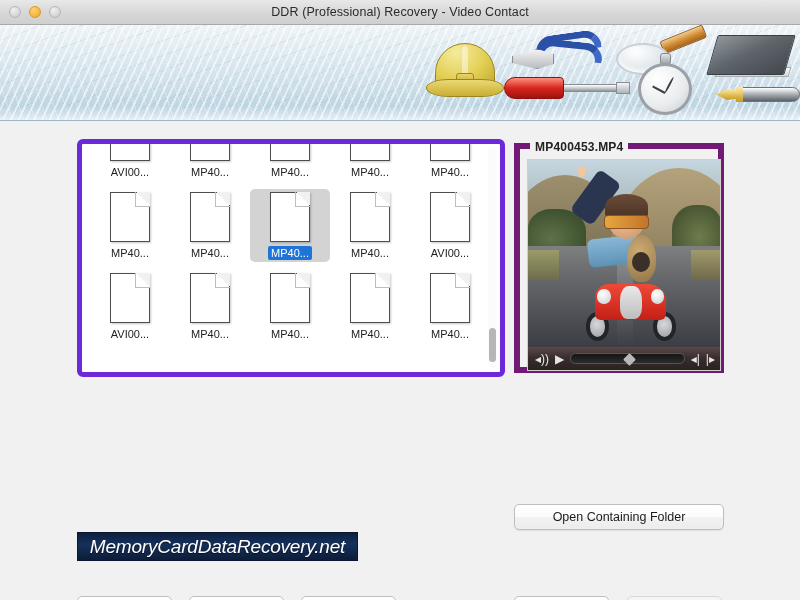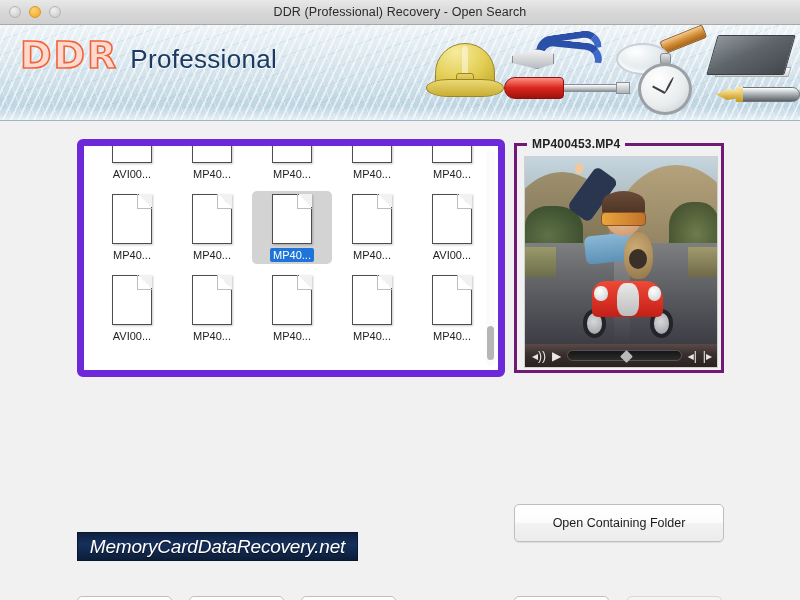--- a/index.html
+++ b/index.html
@@ -242,21 +242,21 @@
   }
 
   
   .body-area { position: relative; height: 478px; background: #f1f1f1; }
 
   
   .filelist {
     position: absolute; left: 77px; top: 18px;
     width: 428px; height: 238px;
     background: #ffffff;
-    border: 7px solid #6d28d9;
+    border: 5px solid #6d28d9;
     border-radius: 6px;
     overflow: hidden;
   }
   .grid {
     position: absolute; left: 0; top: -42px;
     width: 412px;
     display: grid;
     grid-template-columns: repeat(5, 1fr);
     row-gap: 8px;
     padding: 6px 4px 6px 8px;
@@ -293,21 +293,21 @@
   }
   .scrollthumb {
     position: absolute; left: 1px; width: 7px; height: 34px; bottom: 6px;
     background: #b6b6b6; border-radius: 4px;
   }
 
   
   .preview {
     position: absolute; left: 514px; top: 22px;
     width: 210px; height: 230px;
-    border: 3px solid #701a75;
+    border: 6px solid #701a75;
     background: #f1f1f1;
   }
   .preview-title {
     position: absolute; left: 10px; top: -9px;
     background: #f1f1f1; padding: 0 5px;
     font-size: 12px; font-weight: bold; color: #222;
     letter-spacing: .2px;
   }
   .video-box {
     position: absolute; left: 7px; top: 10px;
@@ -406,21 +406,21 @@
     border: 1px solid #bebebe;
     border-radius: 5px;
     font-size: 12.5px; color: #1b1b1b;
     display: flex; align-items: center; justify-content: center;
     box-shadow: 0 1px 1px rgba(0,0,0,.07);
     cursor: pointer;
     font-family: "Liberation Sans", sans-serif;
   }
   .btn.disabled { color: #b0b0b0; background: #f4f4f4; border-color: #d8d8d8; cursor: default; }
 
-  .open-folder { position: absolute; left: 514px; top: 383px; width: 210px; height: 38px; }
+  .open-folder { position: absolute; left: 514px; top: 383px; width: 210px; height: 26px; }
 
   .watermark {
     position: absolute; left: 77px; top: 411px;
     width: 281px; height: 29px;
     background: linear-gradient(to bottom, #0d1f3f 0%, #16305c 42%, #0c1d38 100%);
     border: 1px solid #0a1730;
     display: flex; align-items: center; justify-content: center;
   }
   .watermark-text {
     color: #ffffff; font-size: 19px; letter-spacing: -.2px;
@@ -438,29 +438,25 @@
 <body>
 
 <div class="window">
 
   <div class="titlebar">
     <div class="traffic">
       <div class="light close"></div>
       <div class="light min"></div>
       <div class="light zoom"></div>
     </div>
-    <div class="title-text">DDR (Professional) Recovery - Open Search</div>
+    <div class="title-text">DDR (Professional) Recovery - Video Contact</div>
   </div>
 
   <div class="header">
 
-    <div class="logo">
-      <span class="logo-ddr">DDR</span>
-      <span class="logo-pro">Professional</span>
-    </div>
 
 
     <div class="tools">
       <div class="tool helmet">
         <span class="dome"></span>
           <span class="ridge"></span>
           <span class="tab"></span>
           <span class="brim"></span>
       </div>
       <div class="tool pliers">

